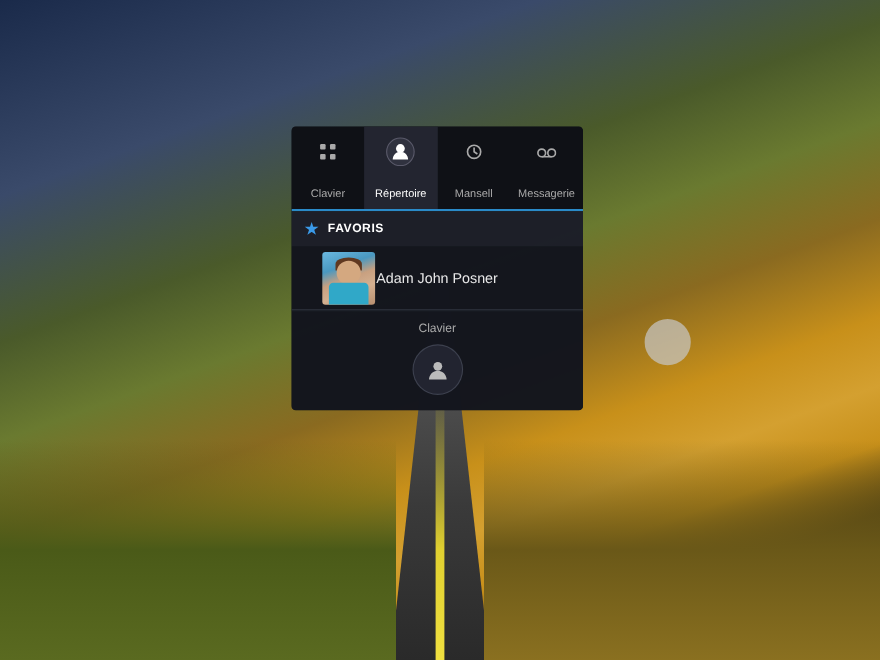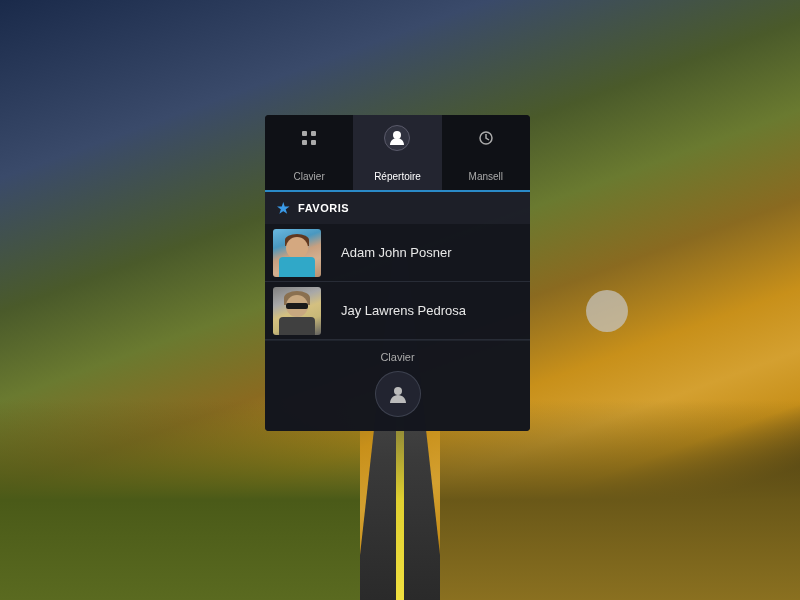--- a/index.html
+++ b/index.html
@@ -162,22 +162,22 @@
     }
 
     
     .contact-list {
       background: rgba(20, 22, 30, 0.9);
     }
 
     .contact-item {
       display: flex;
       align-items: center;
-      gap: 20px;
-      padding: 0 8px;
+      gap: 1px;
+      padding: 0 28px;
       height: 58px;
       border-bottom: 1px solid rgba(60, 65, 80, 0.5);
       cursor: pointer;
       transition: background 0.15s;
     }
 
     .avatar {
       width: 48px;
       height: 48px;
       border-radius: 3px;
@@ -416,20 +416,30 @@
     </div>
     <div class="tab-item">
       <div class="tab-icon">
         <svg width="16" height="16" viewBox="0 0 16 16" fill="none" stroke="#aaa" stroke-width="1.5">
           <circle cx="8" cy="8" r="6"></circle>
           <path d="M8 4v4l3 2"></path>
         </svg>
       </div>
       <span>Mansell</span>
     </div>
+    <div class="tab-item">
+      <div class="tab-icon">
+        <svg width="18" height="16" viewBox="0 0 18 16" fill="none" stroke="#aaa" stroke-width="1.5">
+          <circle cx="4.5" cy="9" r="3.5"></circle>
+          <circle cx="13.5" cy="9" r="3.5"></circle>
+          <path d="M4.5 12.5h9"></path>
+        </svg>
+      </div>
+      <span>Messagerie</span>
+    </div>
   </div>
 
   <div class="section-header">
     <span class="star-icon">★</span>
     <span>FAVORIS</span>
   </div>
 
   <div class="contact-list">
 
     <div class="contact-item">
@@ -437,31 +447,20 @@
         <div class="avatar-face">
           <div class="hair"></div>
           <div class="face"></div>
           <div class="shirt"></div>
         </div>
       </div>
       <span class="contact-name">Adam John Posner</span>
     </div>
 
 
-    <div class="contact-item">
-      <div class="avatar avatar-3">
-        <div class="avatar-face">
-          <div class="hair"></div>
-          <div class="face"></div>
-          <div class="glasses"></div>
-          <div class="shirt"></div>
-        </div>
-      </div>
-      <span class="contact-name">Jay Lawrens Pedrosa</span>
-    </div>
 
 
   </div>
 
   <div class="panel-footer">
     <span class="contact-label">Clavier</span>
     <div class="contact-btn">
       <svg width="24" height="24" viewBox="0 0 24 24" fill="#bbb">
         <circle cx="12" cy="9" r="4"></circle>
         <path d="M4 21c0-4.4 3.6-8 8-8s8 3.6 8 8"></path>

